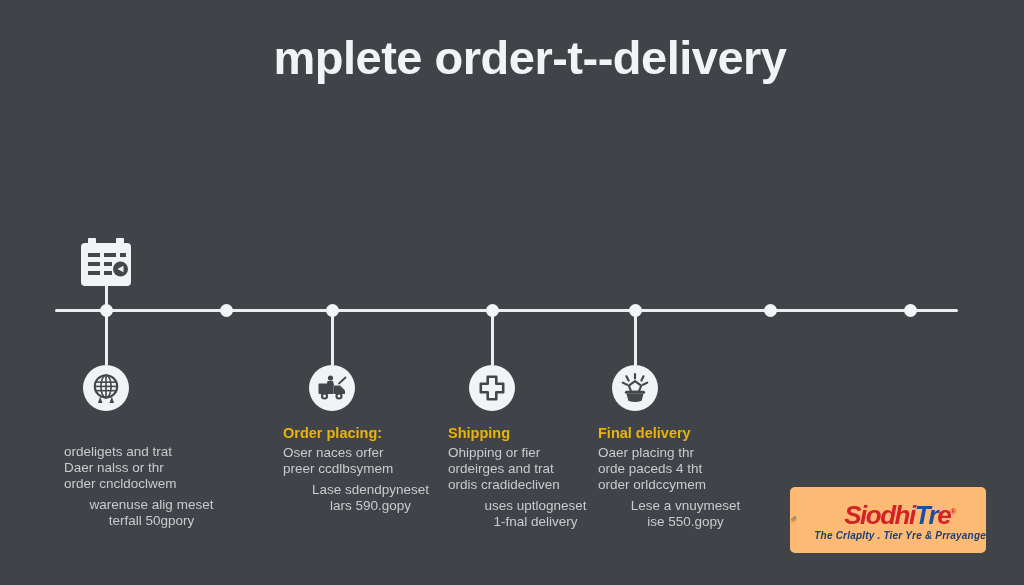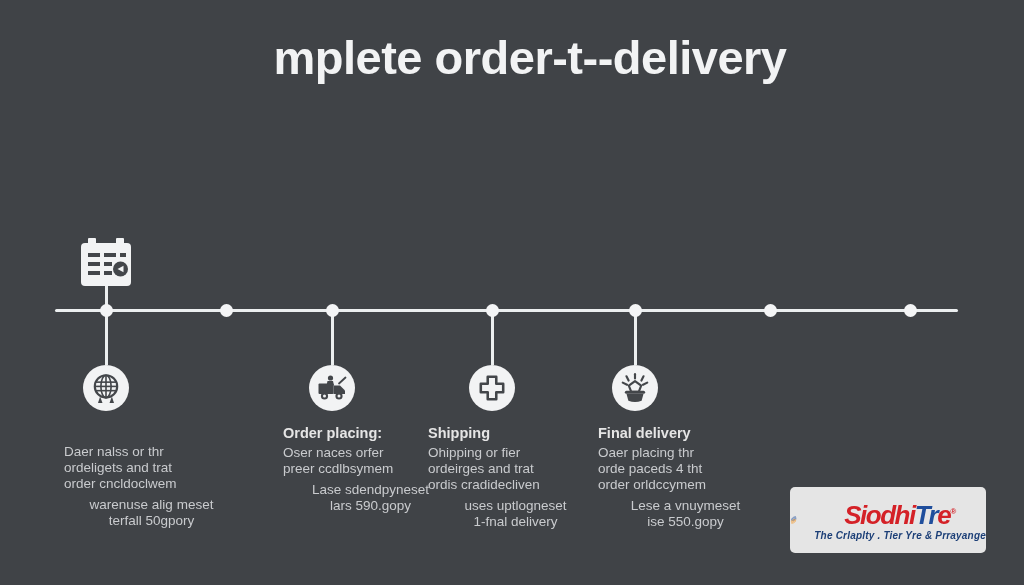--- a/index.html
+++ b/index.html
@@ -19,27 +19,27 @@
   .conn.up{top:286px;height:23px;}
   .conn.down{top:312px;height:53px;}
   
   .icircle{
     position:absolute;top:365px;width:46px;height:46px;border-radius:50%;
     background:#f2f3f4;display:flex;align-items:center;justify-content:center;
   }
   .cal{position:absolute;left:78px;top:238px;}
   
   .col{position:absolute;width:175px;color:#c9cbce;font-size:13.5px;line-height:16px;}
-  .col .heading{color:#e5e5e5;font-weight:bold;font-size:14.5px;margin-bottom:4px;}
+  .col .heading{color:#eab308;font-weight:bold;font-size:14.5px;margin-bottom:4px;}
   .col .para2{margin-top:5px;text-align:center;}
   .col div:empty{display:none;}
   
   .logo{
     position:absolute;left:790px;top:487px;width:196px;height:66px;
-    background:#e5e5e5;border-radius:5px;
+    background:#fdba74;border-radius:5px;
     display:flex;align-items:center;justify-content:center;gap:17px;
   }
   .logo-text{display:flex;flex-direction:column;align-items:center;}
   .wordmark{
     font-weight:bold;font-style:italic;font-size:26px;letter-spacing:-1.5px;
     line-height:26px;white-space:nowrap;
   }
   .wm-red{color:#d42127;}
   .wm-blue{color:#1f4e9c;}
   .wm-reg{font-size:8px;color:#d42127;vertical-align:super;letter-spacing:0;}
@@ -134,43 +134,43 @@
         <line x1="26.5" y1="10" x2="22.5" y2="12"></line>
       </g>
       <path d="M15 8.5 l5.8 4.3 -2.2 5.7 h-7.2 l-2.2 -5.7 z" fill="none" stroke="#43464a" stroke-width="2" stroke-linejoin="round"></path>
       <rect x="5.5" y="17.5" width="19" height="3" rx="1.5" fill="#43464a"></rect>
       <path d="M7 20.5 h16 l-1.8 6.5 q-6.2 2.4 -12.4 0 z" fill="#43464a"></path>
     </svg>
   </div>
 
   <div class="col" style="left:64px;top:444px">
     <div class="para1">
+      <div>ordeligets and trat</div>
       <div>Daer nalss or thr</div>
-      <div>ordeligets and trat</div>
       <div>order cncldoclwem</div>
     </div>
     <div class="para2">
       <div>warenuse alig meset</div>
       <div>terfall 50gpory</div>
     </div>
   </div>
 
   <div class="col" style="left:283px;top:425px">
     <div class="heading">Order placing:</div>
     <div class="para1">
       <div>Oser naces orfer</div>
       <div>preer ccdlbsymem</div>
     </div>
     <div class="para2">
       <div>Lase sdendpyneset</div>
       <div>lars 590.gopy</div>
     </div>
   </div>
 
-  <div class="col" style="left:428px;top:425px">
+  <div class="col" style="left:448px;top:425px">
     <div class="heading">Shipping</div>
     <div class="para1">
       <div>Ohipping or fier</div>
       <div>ordeirges and trat</div>
       <div>ordis cradidecliven</div>
     </div>
     <div class="para2">
       <div>uses uptlogneset</div>
       <div>1-fnal delivery</div>
     </div>

